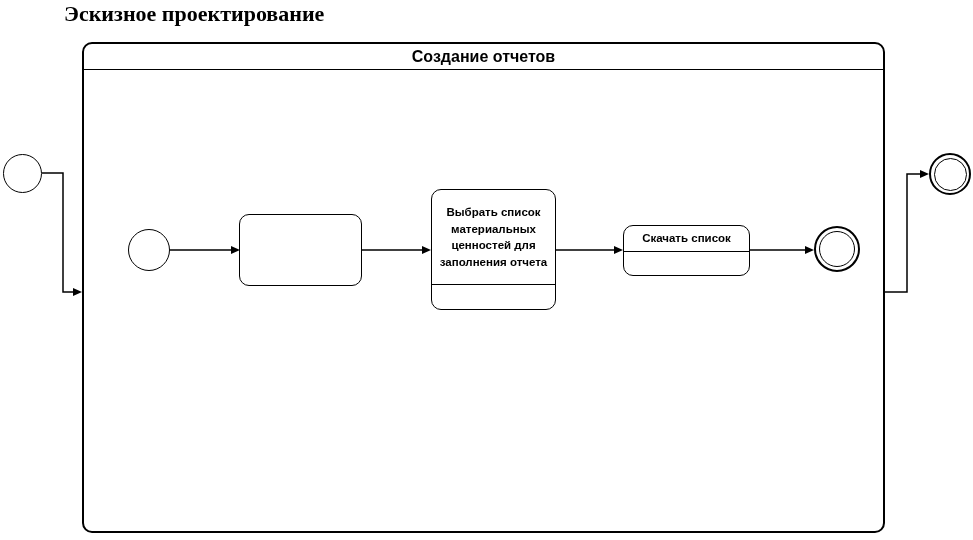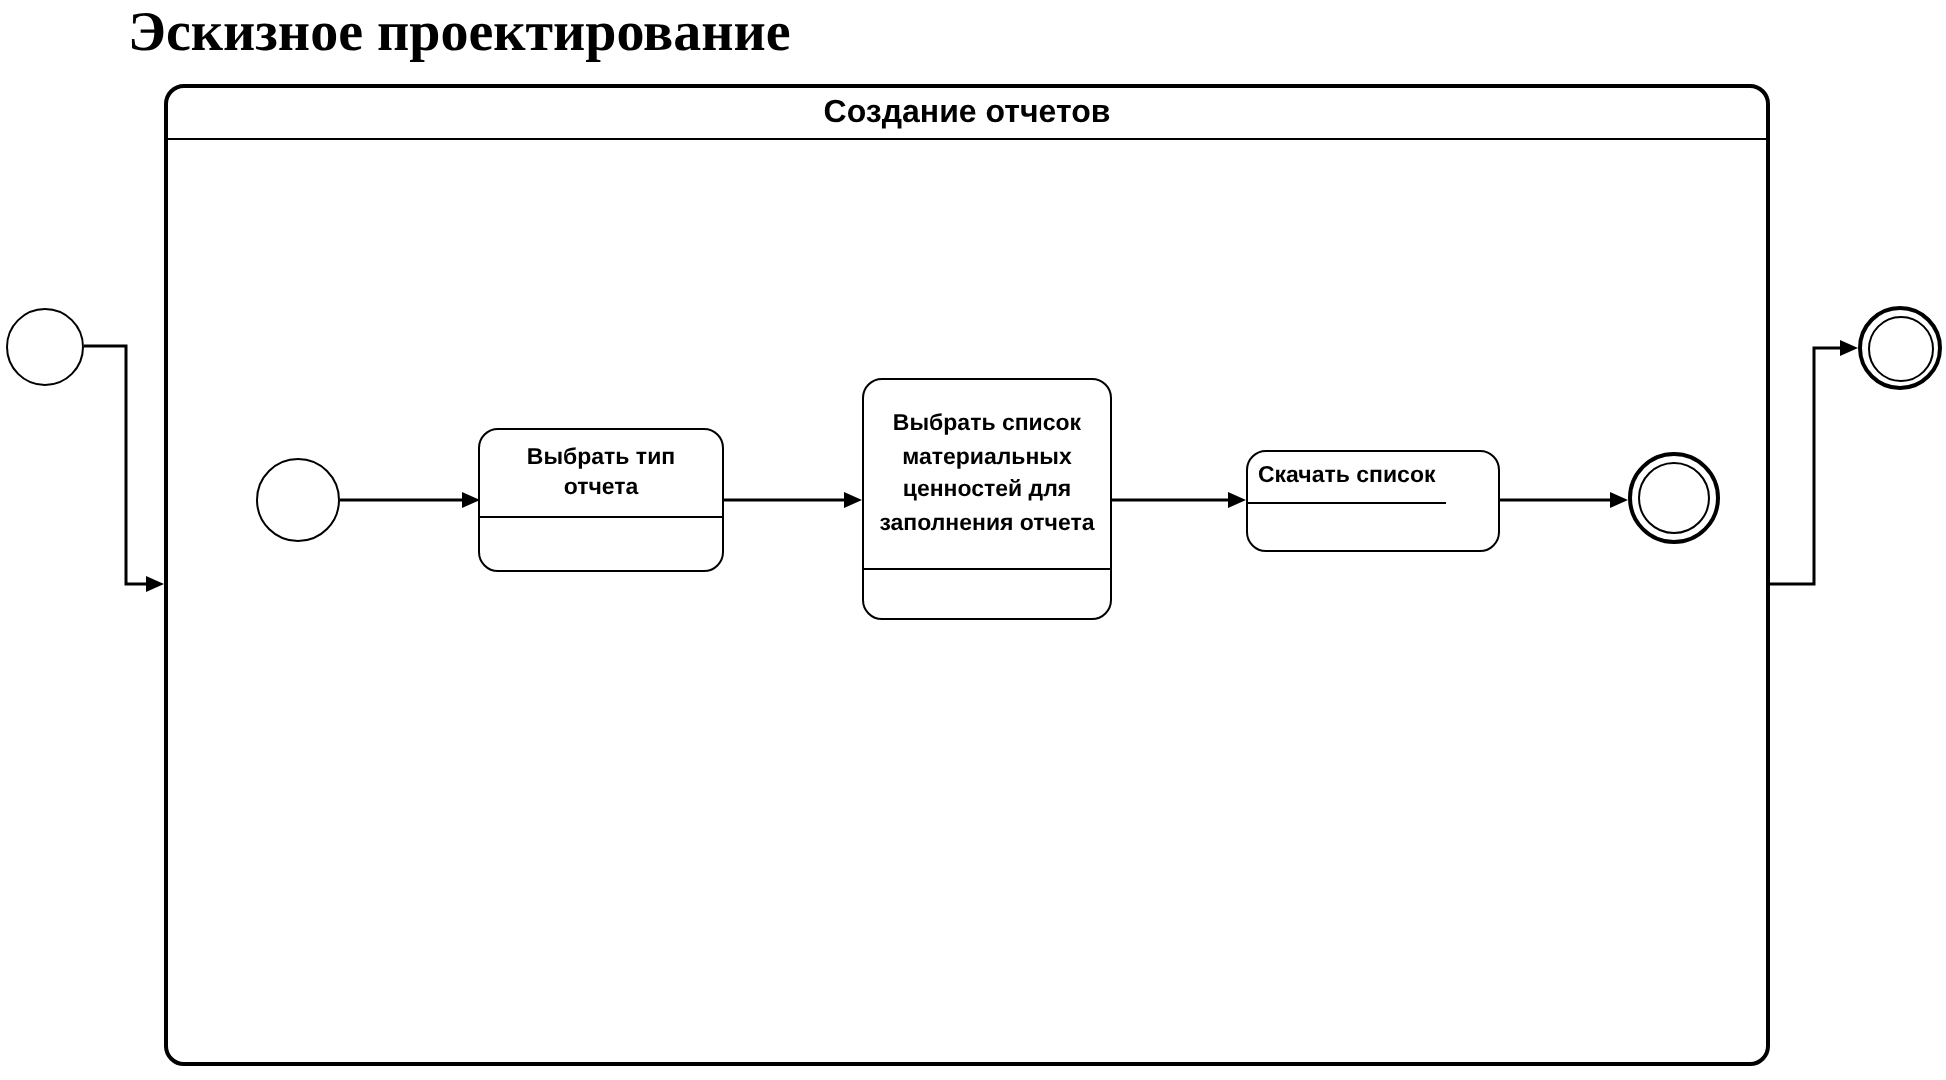--- a/index.html
+++ b/index.html
@@ -10,21 +10,21 @@
     background: #ffffff;
     overflow: hidden;
     font-family: "Liberation Sans", sans-serif;
     color: #000000;
   }
   .page-title {
     position: absolute;
     left: 64px;
     top: 1px;
     font-family: "Liberation Serif", serif;
-    font-size: 28px;
+    font-size: 22px;
     font-weight: bold;
     color: #000000;
     white-space: nowrap;
   }
   .frame {
     position: absolute;
     left: 82px;
     top: 42px;
     width: 803px;
     height: 491px;
@@ -61,21 +61,21 @@
   .inner-final   { left: 814px; top: 226px; width: 46px; height: 46px; border-width: 2px; }
   .outer-final   { left: 929px; top: 153px; width: 42px; height: 42px; border-width: 2px; }
   .outer-final .inner-ring { inset: 2.5px; }
   .activity {
     position: absolute;
     border: 1.5px solid #000000;
     border-radius: 10px;
     background: #ffffff;
     box-sizing: border-box;
     display: flex;
-    flex-direction: row;
+    flex-direction: column;
   }
   .activity-label {
     display: flex;
     align-items: center;
     justify-content: center;
     text-align: center;
     font-size: 11.5px;
     font-weight: bold;
     line-height: 15px;
     border-bottom: 1.5px solid #000000;
@@ -108,21 +108,20 @@
   <div class="frame">
     <div class="frame-header">
       <span>Создание отчетов</span>
     </div>
   </div>
 
   <div class="circle outer-initial"></div>
   <div class="circle inner-initial"></div>
 
   <div class="activity activity-1">
-    <div class="activity-label">Выбрать тип отчета</div>
     <div class="activity-body"></div>
   </div>
 
   <div class="activity activity-2">
     <div class="activity-label">Выбрать список материальных ценностей для заполнения отчета</div>
     <div class="activity-body"></div>
   </div>
 
   <div class="activity activity-3">
     <div class="activity-label">Скачать список</div>

